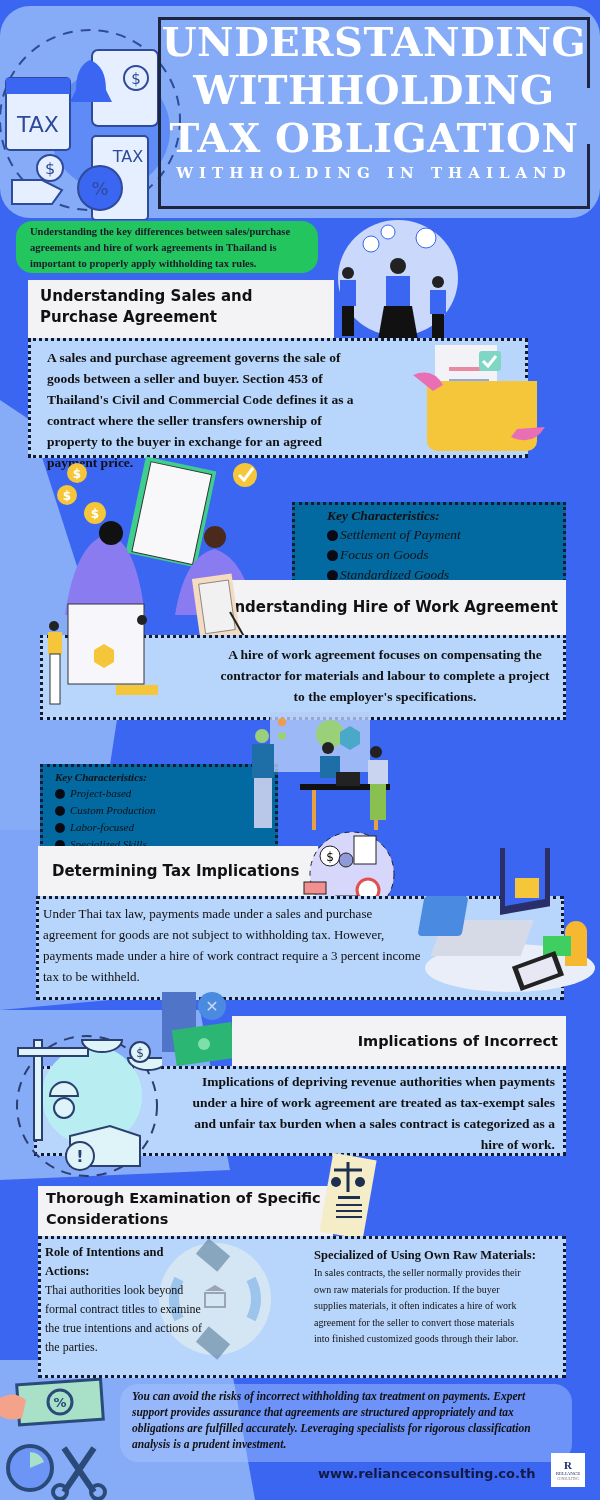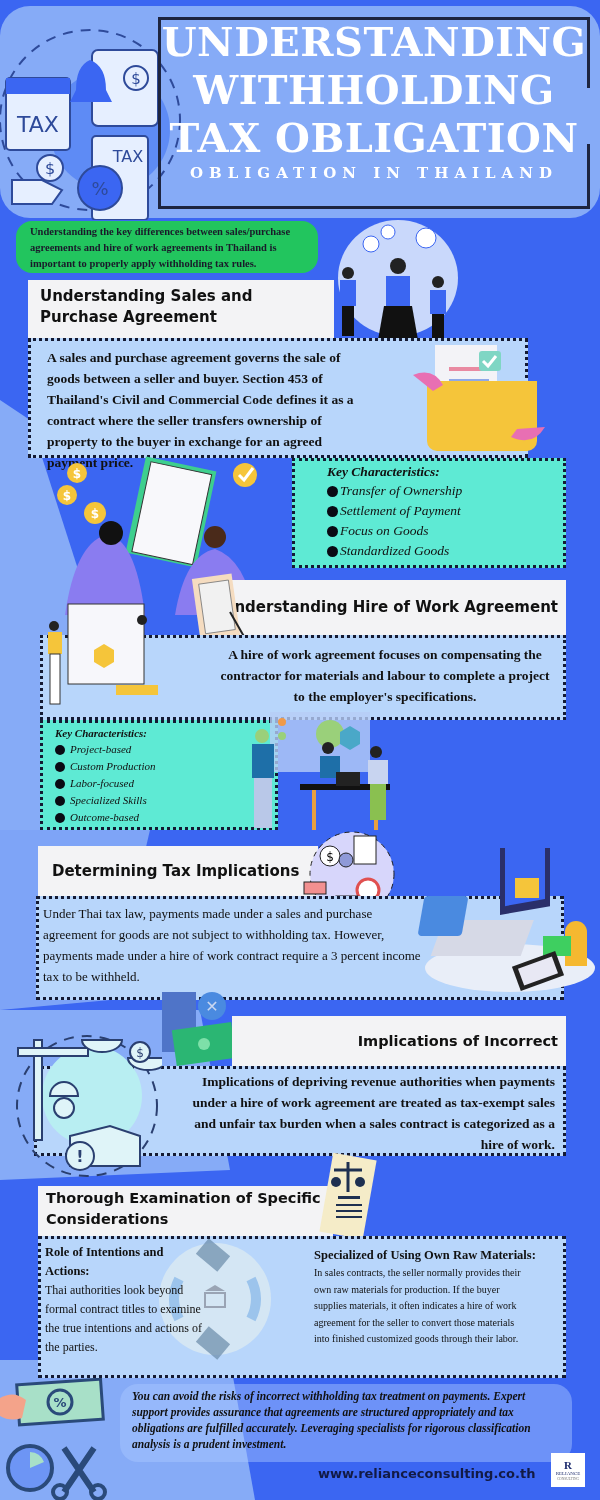--- a/index.html
+++ b/index.html
@@ -45,22 +45,23 @@
   
   .sec-title {
     position: absolute; background: #f3f3f5; color: #111;
     font-family: "DejaVu Sans", sans-serif; font-weight: bold;
   }
   .dotted-box {
     position: absolute; background: #b8d6fb;
     border: 3px dotted #141a33;
   }
   .kc-box {
-    position: absolute; background: #5eead4;
+    position: absolute; background: #0369a1;
     border: 3px dotted #141a33;
+    margin-top: 44px;
   }
   .body-serif {
     font-family: "Liberation Serif", serif; color: #111;
   }
   .kc-title { font-family: "Liberation Serif", serif; font-style: italic; font-weight: bold; }
   .kc-item { font-family: "Liberation Serif", serif; font-style: italic; display:flex; align-items:center; }
   .bullet { display:inline-block; border-radius:50%; background:#0a0a14; }
 
   .closing {
     position: absolute; left: 120px; top: 1384px; width: 452px; height: 78px;
@@ -122,21 +123,21 @@
   </g>
 </svg>
 
 <div class="title-frame">
   <div class="gap1"></div>
 </div>
 <div class="title-text">
   <span class="title-line">UNDERSTANDING</span>
   <span class="title-line">WITHHOLDING</span>
   <span class="title-line">TAX OBLIGATION</span>
-  <span class="title-sub">OBLIGATION IN THAILAND</span>
+  <span class="title-sub">WITHHOLDING IN THAILAND</span>
 </div>
 
 <div class="intro">Understanding the key differences between sales/purchase agreements and hire of work agreements in Thailand is important to properly apply withholding tax rules.</div>
 
 <svg style="position:absolute;left:326px;top:218px;width:135px;height:122px;" viewBox="0 0 135 122">
   <ellipse cx="72" cy="60" rx="60" ry="58" fill="#c9d8fb"></ellipse>
   <circle cx="100" cy="20" r="10" fill="#fff" stroke="#3b66f2"></circle>
   <circle cx="45" cy="26" r="8" fill="#fff" stroke="#3b66f2"></circle>
   <circle cx="62" cy="14" r="7" fill="#fff" stroke="#3b66f2"></circle>
   <g>
@@ -185,24 +186,20 @@
   <rect x="86" y="12" width="62" height="92" fill="#f8f8fb" stroke="#333" transform="rotate(12 116 57)"></rect>
   <circle cx="190" cy="20" r="12" fill="#f5c53a"></circle>
   <path d="M184 20 l5 5 l9 -12" stroke="#fff" stroke-width="3" fill="none"></path>
   <path d="M10 160 q10 -70 40 -80 q30 0 40 80z" fill="#8a7cf0"></path>
   <circle cx="56" cy="78" r="12" fill="#111"></circle>
   <path d="M120 160 q10 -60 40 -66 q30 10 40 66z" fill="#8a7cf0"></path>
   <circle cx="160" cy="82" r="11" fill="#4a2a1a"></circle>
 </svg>
 <div class="kc-box" style="left:292px;top:458px;width:274px;height:110px;padding:2px 0 0 32px;">
   <div class="kc-title" style="font-size:13.5px;line-height:18px;">Key Characteristics:</div>
-  <div class="kc-item" style="font-size:13.5px;line-height:20px;">
-    <span class="bullet" style="width:11px;height:11px;margin-right:2px;"></span>
-    <span>Transfer of Ownership</span>
-  </div>
   <div class="kc-item" style="font-size:13.5px;line-height:20px;">
     <span class="bullet" style="width:11px;height:11px;margin-right:2px;"></span>
     <span>Settlement of Payment</span>
   </div>
   <div class="kc-item" style="font-size:13.5px;line-height:20px;">
     <span class="bullet" style="width:11px;height:11px;margin-right:2px;"></span>
     <span>Focus on Goods</span>
   </div>
   <div class="kc-item" style="font-size:13.5px;line-height:20px;">
     <span class="bullet" style="width:11px;height:11px;margin-right:2px;"></span>

